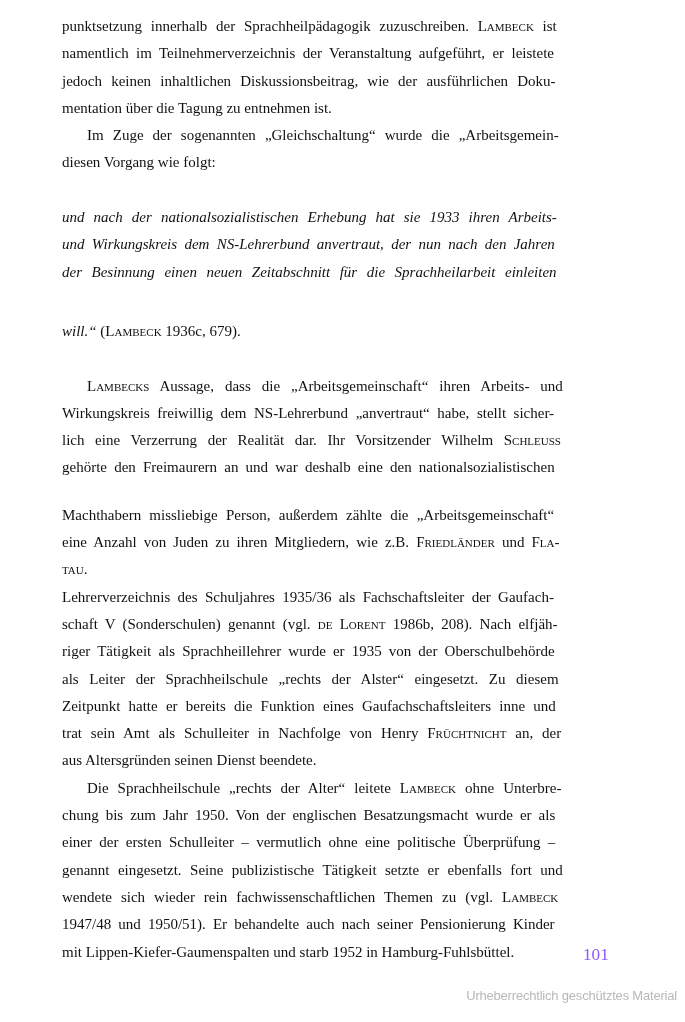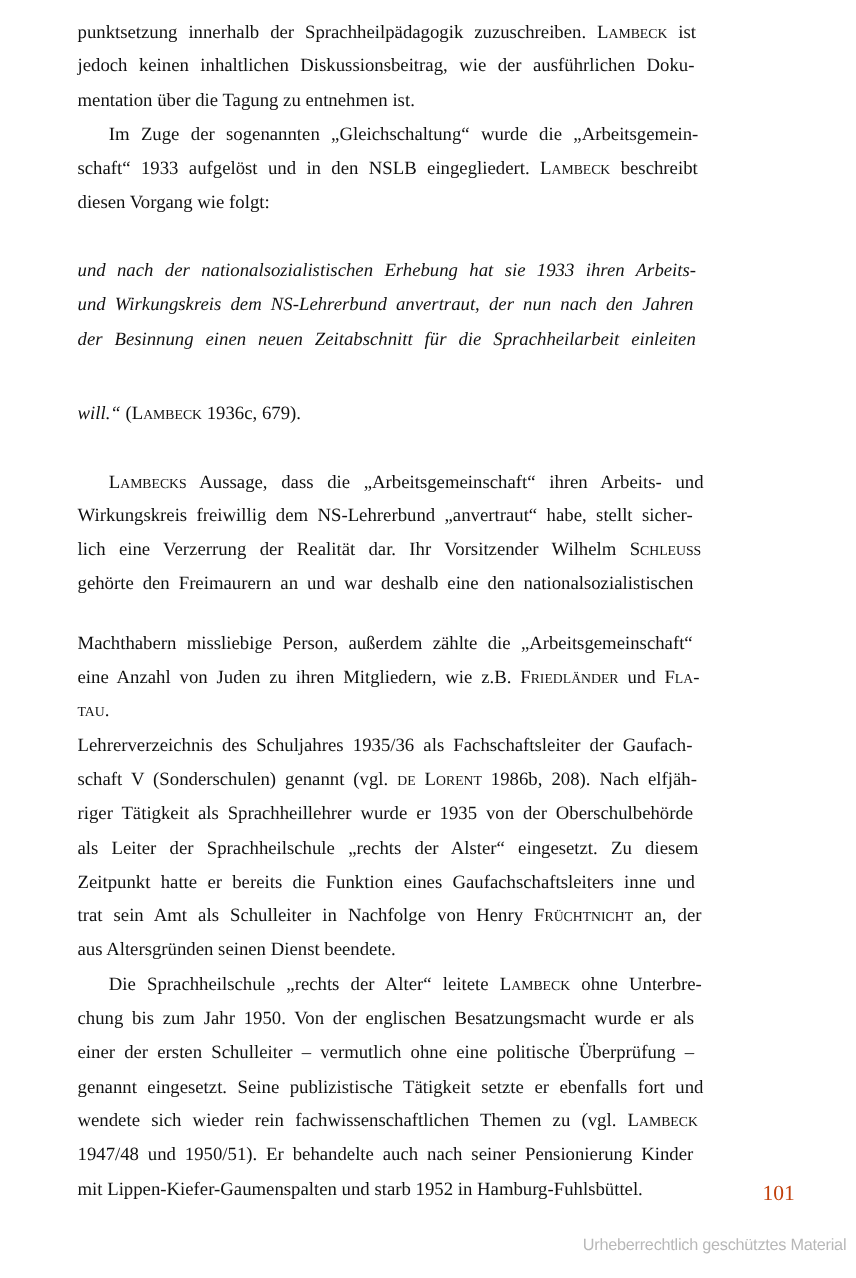--- a/index.html
+++ b/index.html
@@ -20,48 +20,48 @@
       left: 62px;
       top: 13px;
       width: 560px;
       font-size: 15px;
       line-height: 27.3px;
       text-align: justify;
       hyphens: manual;
     }
     .page-number {
       position: absolute;
-      left: 610px;
+      left: 583px;
       top: 945px;
       font-size: 17.2px;
       font-family: "Liberation Serif", "DejaVu Serif", serif;
-      color: #c2410c;
+      color: #8b5cf6;
     }
     .watermark {
       position: absolute;
       right: 8px;
       top: 988px;
       font-family: "Liberation Sans", "DejaVu Sans", sans-serif;
       font-size: 13px;
       color: #b8b8b8;
       letter-spacing: -0.2px;
     }
   </style>
 </head>
 <body>
 
 <div class="page" id="page-body">
     <div>
       <div style="height: 27.3px; white-space: nowrap; text-align: justify; text-align-last: left; word-spacing: 4.98698px;"><span>punktsetzung innerhalb der Sprachheilpädagogik zuzuschreiben. </span><span style="font-variant: small-caps;">Lambeck</span><span> ist</span></div>
+      <div style="height: 27.3px; white-space: nowrap; text-align: justify; text-align-last: left; word-spacing: 3.62946px;"><span>namentlich im Teilnehmerverzeichnis der Veranstaltung aufgeführt, er leistete</span></div>
       <div style="height: 27.3px; white-space: nowrap; text-align: justify; text-align-last: left; word-spacing: 5.40402px;"><span>jedoch keinen inhaltlichen Diskussionsbeitrag, wie der ausführlichen Doku-</span></div>
       <div style="height: 27.3px; white-space: nowrap; text-align: justify; text-align-last: left;"><span>mentation über die Tagung zu entnehmen ist.</span></div>
     </div>
     <div>
       <div style="height: 27.3px; white-space: nowrap; text-align: justify; text-align-last: left; padding-left: 25px; word-spacing: 5.31696px;"><span>Im Zuge der sogenannten „Gleichschaltung“ wurde die „Arbeitsgemein-</span></div>
-      <div style="height: 27.3px; white-space: nowrap; text-align: justify; text-align-last: left; word-spacing: 4.54167px;"><span>schaft“ 1933 aufgelöst und in den NSLB eingegliedert. </span><span style="font-variant: small-caps;">Lambeck</span><span> beschreibt</span></div>
       <div style="height: 27.3px; white-space: nowrap; text-align: justify; text-align-last: left;"><span>diesen Vorgang wie folgt:</span></div>
     </div>
     <div style="margin-top: 27.3px;">
       <div style="height: 27.3px; white-space: nowrap; text-align: justify; text-align-last: left; word-spacing: 5.33854px;"><span style="font-style: italic;">und nach der nationalsozialistischen Erhebung hat sie 1933 ihren Arbeits-</span></div>
       <div style="height: 27.3px; white-space: nowrap; text-align: justify; text-align-last: left; word-spacing: 3.55903px;"><span style="font-style: italic;">und Wirkungskreis dem NS-Lehrerbund anvertraut, der nun nach den Jahren</span></div>
       <div style="height: 27.3px; white-space: nowrap; text-align: justify; text-align-last: left; word-spacing: 5.79688px;"><span style="font-style: italic;">der Besinnung einen neuen Zeitabschnitt für die Sprachheilarbeit einleiten</span></div>
       <div style="height: 27.3px; white-space: nowrap; text-align: justify; text-align-last: left; margin-top: 32px;"><span style="font-style: italic;">will.“</span><span> (</span><span style="font-variant: small-caps;">Lambeck</span><span> 1936c, 679).</span></div>
     </div>
     <div style="margin-top: 27.3px;">
       <div style="height: 27.3px; white-space: nowrap; text-align: justify; text-align-last: left; padding-left: 25px; word-spacing: 7.1808px;"><span style="font-variant: small-caps; margin-top: 20px;">Lambecks</span><span> Aussage, dass die „Arbeitsgemeinschaft“ ihren Arbeits- und</span></div>

